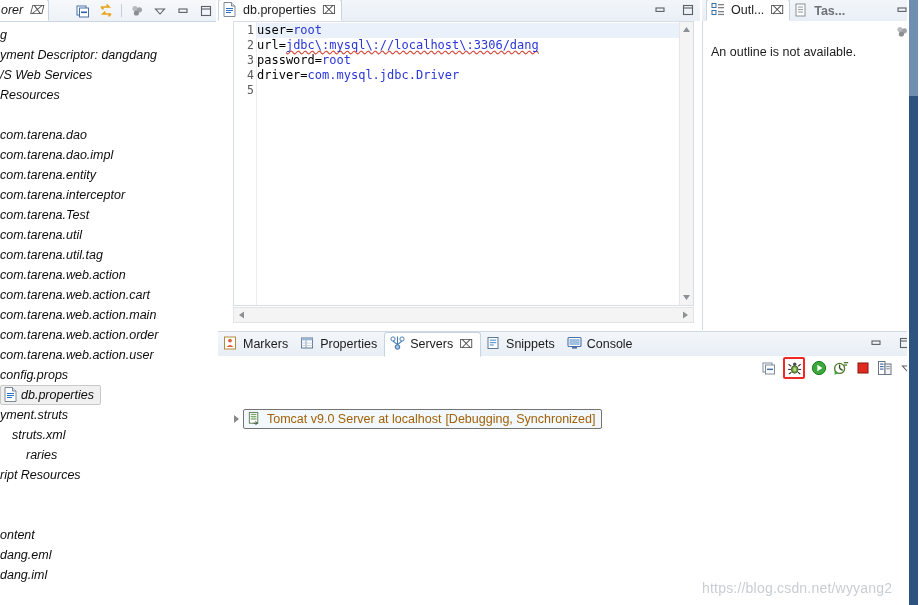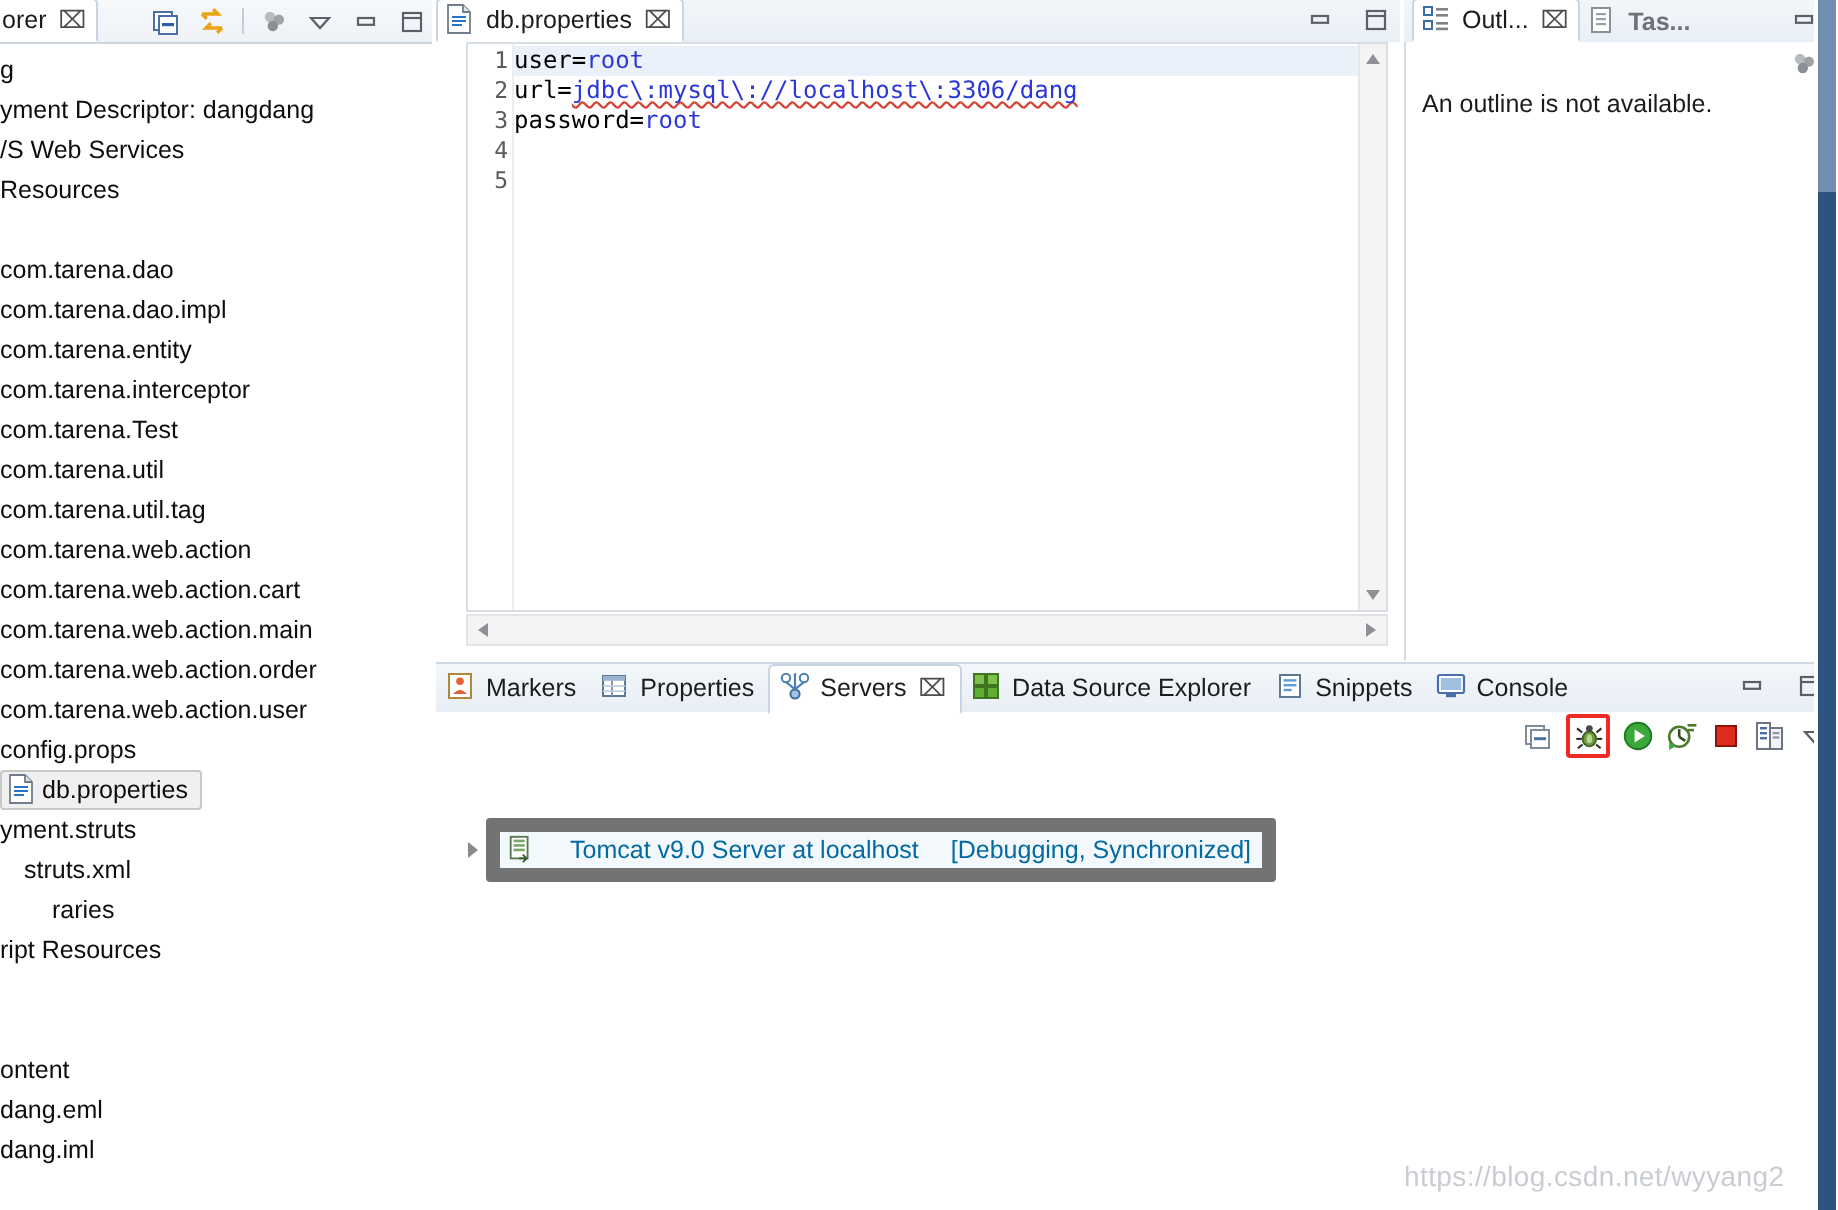--- a/index.html
+++ b/index.html
@@ -43,20 +43,21 @@
   .tab .closeglyph {
     font-size: 12px; color: #4c4c4c; margin-left: 2px;
   }
 
   .iconbtn { width: 16px; height: 16px; display:inline-block; position: relative; }
 
   
   #left-panel {
     position: absolute; left: 0; top: 0; width: 216px; height: 533px;
     background: #ffffff;
+    font-style: italic;
   }
   #left-tabstrip {
     left: 0; top: 0; width: 216px;
     border-bottom: 1px solid #ccd6e2;
   }
   #left-tab-label { font-size: 12.5px; }
   #left-toolbar {
     position: absolute; right: 2px; top: 1px;
     display: flex; align-items: center; gap: 7px; height: 19px;
   }
@@ -192,27 +193,27 @@
   }
   #servers-body {
     position: absolute; left: 0; top: 50px; width: 701px; height: 224px;
     background: #ffffff;
   }
   #server-row {
     position: absolute; left: 16px; top: 28px;
     display: flex; align-items: center; gap: 4px;
   }
   #server-row-box {
-    display: flex; align-items: center; gap: 16px;
-    border: 7px solid #737373;
+    display: flex; align-items: center; gap: 4px;
+    border: 1px solid #737373;
     background: #f3f8fd;
     border-radius: 2px;
     padding: 1px 5px 1px 3px;
     font-size: 12.5px;
-    color: #0369a1;
+    color: #a16207;
     white-space: nowrap;
   }
   .tri-right {
     width: 0; height: 0;
     border-top: 4px solid transparent;
     border-bottom: 4px solid transparent;
     border-left: 5px solid #8a8a8a;
   }
   #bottom-sep {
     position: absolute; left: 0; top: 0; width: 701px; height: 1px;
@@ -379,20 +380,21 @@
           <div class="lineno" style="top: 1px;">1</div>
           <div class="lineno" style="top: 16px;">2</div>
           <div class="lineno" style="top: 31px;">3</div>
           <div class="lineno" style="top: 46px;">4</div>
           <div class="lineno" style="top: 61px;">5</div>
         </div>
       <div id="code">
           <div class="codeline cursorline"><span class="k-key">user=</span><span class="k-val">root</span></div>
           <div class="codeline"><span class="k-key">url=</span><span class="k-val squiggle">jdbc\:mysql\://localhost\:3306/dang</span></div>
           <div class="codeline"><span class="k-key">password=</span><span class="k-val">root</span></div>
+          <div class="codeline"><span class="k-key">driver=</span><span class="k-val">com.mysql.jdbc.Driver</span></div>
           <div class="codeline"><span class="k-key"></span><span class="k-val"></span></div>
         </div>
       <div id="ed-vscroll">
         <svg width="13" height="12" viewBox="0 0 13 12" style="position:absolute;top:2px;left:0;">
           <path d="M6.5 3 L10 8 L3 8 Z" fill="#8d9196"></path>
         </svg>
         <svg width="13" height="12" viewBox="0 0 13 12" style="position:absolute;bottom:2px;left:0;">
           <path d="M6.5 9 L10 4 L3 4 Z" fill="#8d9196"></path>
         </svg>
       </div>
@@ -505,31 +507,20 @@
               <circle cx="7.5" cy="11" r="2.3" fill="#9ec3e5" stroke="#3f6e9e" stroke-width="1"></circle>
               <path d="M3 5 L7.5 8.7 M12 5 L7.5 8.7 M7.5 0.6 V8.7" stroke="#4a7fb5" stroke-width="1.1" fill="none"></path>
             </svg>
           </span>
           <span>Servers</span>
           <span class="closeglyph">⌧</span>
         </div>
         <div class="tab">
           <span class="iconbtn">
             <svg width="14" height="14" viewBox="0 0 14 14">
-              <rect x="1" y="1" width="5.5" height="5.5" fill="#7cc24a" stroke="#3f7520" stroke-width="1"></rect>
-              <rect x="7.5" y="1" width="5.5" height="5.5" fill="#7cc24a" stroke="#3f7520" stroke-width="1"></rect>
-              <rect x="1" y="7.5" width="5.5" height="5.5" fill="#5fae33" stroke="#3f7520" stroke-width="1"></rect>
-              <rect x="7.5" y="7.5" width="5.5" height="5.5" fill="#5fae33" stroke="#3f7520" stroke-width="1"></rect>
-            </svg>
-          </span>
-          <span>Data Source Explorer</span>
-        </div>
-        <div class="tab">
-          <span class="iconbtn">
-            <svg width="14" height="14" viewBox="0 0 14 14">
               <rect x="2" y="1.5" width="10" height="11" fill="#ffffff" stroke="#5f7894" stroke-width="1"></rect>
               <rect x="3.8" y="3.6" width="6.4" height="1.2" fill="#5f9bd5"></rect>
               <rect x="3.8" y="6" width="6.4" height="1.2" fill="#5f9bd5"></rect>
               <rect x="3.8" y="8.4" width="4" height="1.2" fill="#5f9bd5"></rect>
             </svg>
           </span>
           <span>Snippets</span>
         </div>
         <div class="tab">
           <span class="iconbtn">

